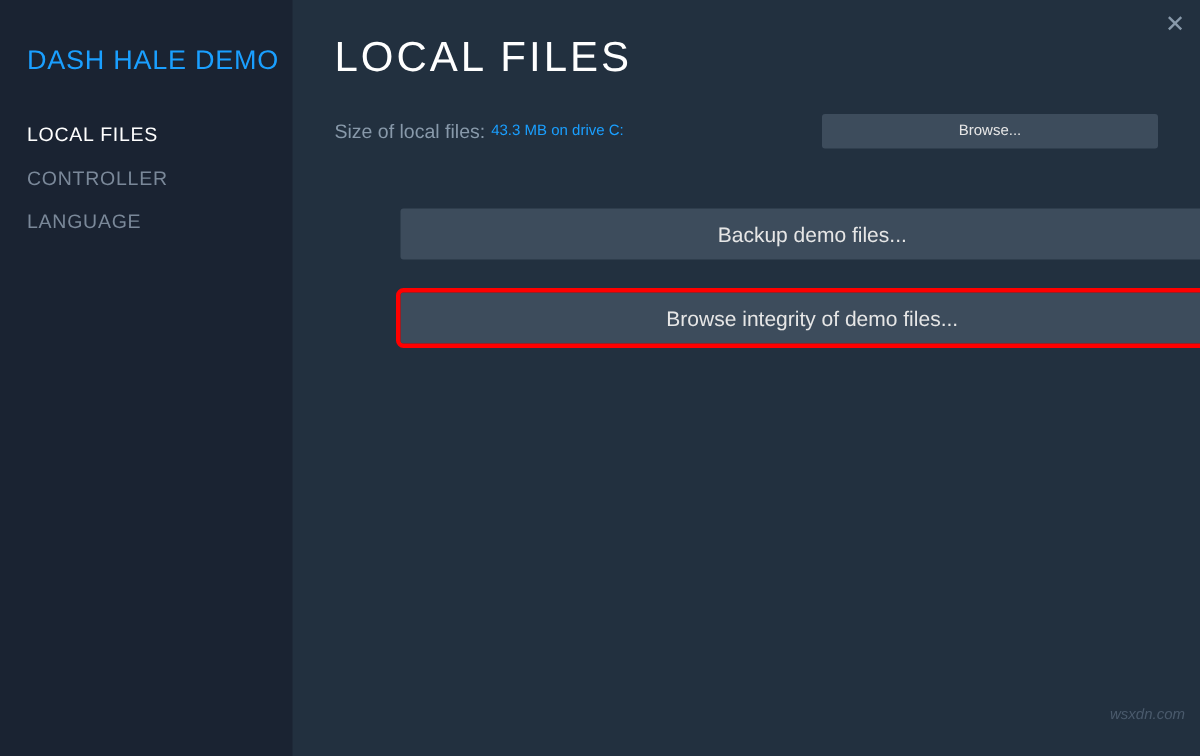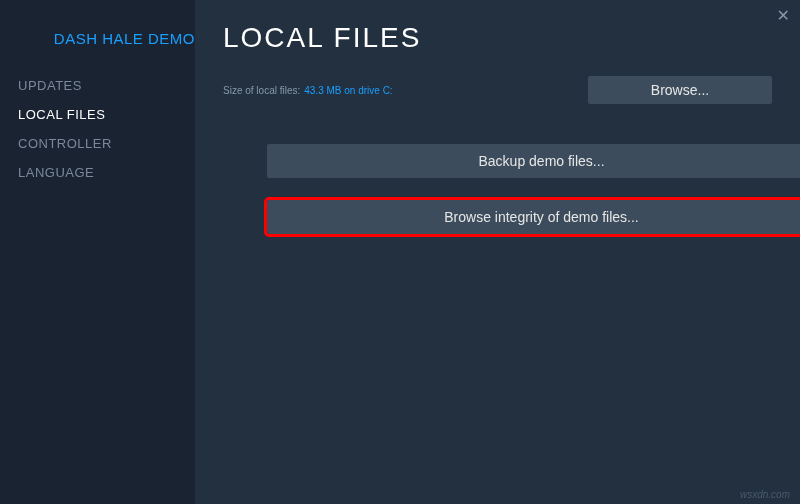--- a/index.html
+++ b/index.html
@@ -17,25 +17,24 @@
       position: relative;
     }
     .sidebar {
       width: 195px;
       background: #1a2332;
       padding-top: 30px;
       padding-left: 18px;
     }
     .sidebar-title {
       color: #1a9fff;
-      font-size: 15px;
+      font-size: 18px;
       letter-spacing: 0.5px;
       margin-bottom: 24px;
       font-weight: 400;
-      text-align: right;
     }
     .sidebar-item {
       color: #7a8899;
       font-size: 13px;
       letter-spacing: 0.5px;
       padding: 7px 0;
       cursor: pointer;
       font-weight: 400;
     }
     .sidebar-item.active {
@@ -55,35 +54,35 @@
       letter-spacing: 2px;
       margin-bottom: 22px;
     }
     .info-row {
       display: flex;
       align-items: center;
       margin-bottom: 40px;
     }
     .info-label {
       color: #8899aa;
-      font-size: 10px;
+      font-size: 13px;
     }
     .info-value {
       color: #1a9fff;
       font-size: 10px;
       margin-left: 4px;
     }
     .browse-btn {
       margin-left: auto;
       background: #3d4c5c;
       color: #e6e6e6;
       border: none;
-      font-size: 14px;
+      font-size: 10px;
       padding: 6px 0;
-      width: 184px;
+      width: 224px;
       cursor: pointer;
       border-radius: 2px;
     }
     .full-btn {
       display: block;
       width: 100%;
       background: #3d4c5c;
       color: #e6e6e6;
       border: none;
       font-size: 14px;
@@ -101,33 +100,32 @@
       position: absolute;
       top: 6px;
       right: 10px;
       color: #8899aa;
       font-size: 16px;
       cursor: pointer;
       font-weight: 300;
     }
     .watermark {
       position: absolute;
-      bottom: 4px;
+      bottom: 22px;
       right: 10px;
       color: #4a5a6c;
       font-size: 10px;
       font-style: italic;
     }
   </style>
 </head>
 <body>
 
 <div class="sidebar">
   <div class="sidebar-title">DASH HALE DEMO</div>
-  <div class="sidebar-item">UPDATES</div>
   <div class="sidebar-item active">LOCAL FILES</div>
   <div class="sidebar-item">CONTROLLER</div>
   <div class="sidebar-item">LANGUAGE</div>
 </div>
 
 <div class="main">
   <h1 class="page-title">LOCAL FILES</h1>
 
   <div class="info-row">
     <span class="info-label">Size of local files:</span>

